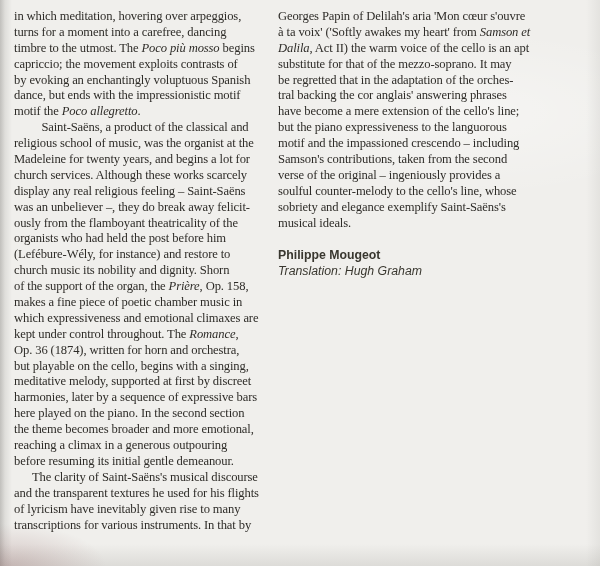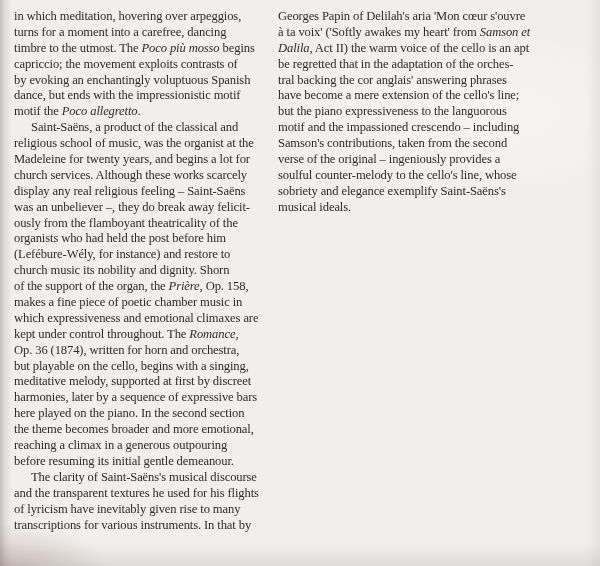--- a/index.html
+++ b/index.html
@@ -33,21 +33,21 @@
     top: 9px;
     color: #2e2c28;
     font-size: 12.6px;
     line-height: 15.9px;
     letter-spacing: -0.12px;
     white-space: nowrap;
   }
   .col-left  { left: 14px;  }
   .col-right { left: 278px; }
   .line { height: 15.9px; }
-  .line.indent { padding-left: 17px; }
+  .line.indent { padding-left: 17px; text-align: center; }
   .line em { font-style: italic; }
   .byline {
     margin-top: 16px;
     font-family: "Liberation Sans", sans-serif;
     font-size: 12.3px;
     line-height: 16px;
     color: #39372f;
     letter-spacing: 0;
   }
   .byline .author { font-weight: bold; }
@@ -91,25 +91,30 @@
       <div class="line"><span>and the transparent textures he used for his flights</span></div>
       <div class="line"><span>of lyricism have inevitably given rise to many</span></div>
       <div class="line"><span>transcriptions for various instruments. In that by</span></div>
     </div>
 
   <div class="col col-right">
     <div>
         <div class="line"><span>Georges Papin of Delilah's aria 'Mon cœur s'ouvre</span></div>
         <div class="line"><span>à ta voix' ('Softly awakes my heart' from </span><em>Samson et</em></div>
         <div class="line"><em>Dalila</em><span>, Act II) the warm voice of the cello is an apt</span></div>
+        <div class="line"><span>substitute for that of the mezzo-soprano. It may</span></div>
         <div class="line"><span>be regretted that in the adaptation of the orches-</span></div>
         <div class="line"><span>tral backing the cor anglais' answering phrases</span></div>
         <div class="line"><span>have become a mere extension of the cello's line;</span></div>
         <div class="line"><span>but the piano expressiveness to the languorous</span></div>
         <div class="line"><span>motif and the impassioned crescendo – including</span></div>
         <div class="line"><span>Samson's contributions, taken from the second</span></div>
         <div class="line"><span>verse of the original – ingeniously provides a</span></div>
         <div class="line"><span>soulful counter-melody to the cello's line, whose</span></div>
         <div class="line"><span>sobriety and elegance exemplify Saint-Saëns's</span></div>
         <div class="line"><span>musical ideals.</span></div>
       </div>
+    <div class="byline">
+      <div class="author">Philippe Mougeot</div>
+      <div class="translation">Translation: Hugh Graham</div>
+    </div>
   </div>
 </div>
 
 </body></html>

